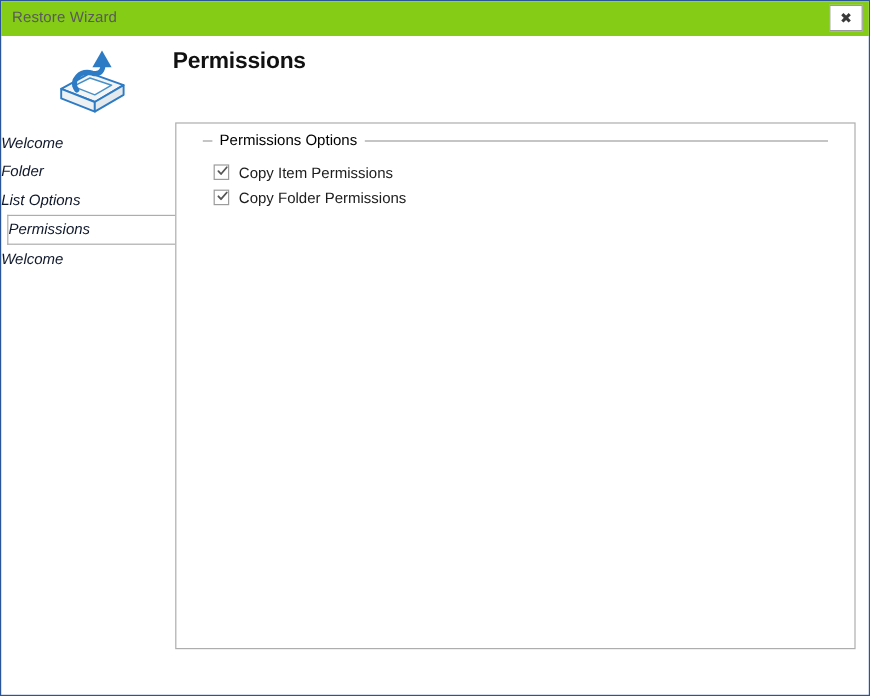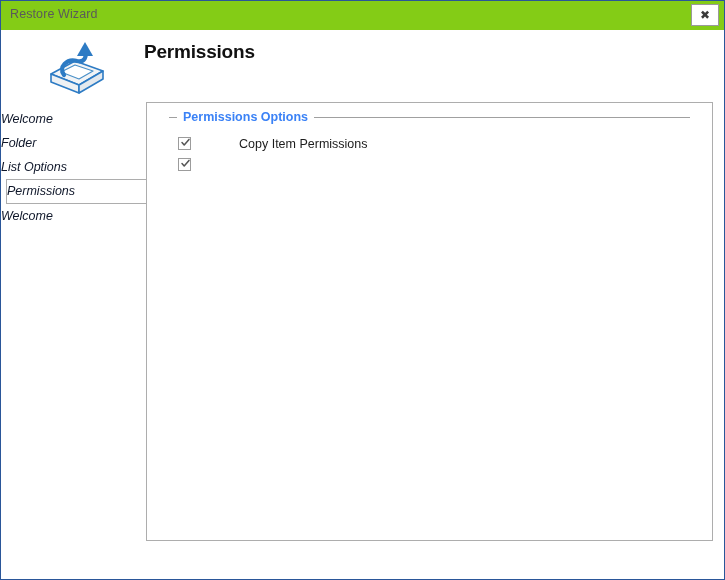--- a/index.html
+++ b/index.html
@@ -145,39 +145,38 @@
   }
   .group-rule {
     height: 1px;
     background: #a0a0a0;
     flex: 0 0 auto;
   }
   .group-rule.left  { width: 8px; }
   .group-rule.right { flex: 1 1 auto; margin-left: 6px; }
   #group-title {
     font-size: 12.5px;
-    font-weight: bold;
-    color: #3b82f6;
+    font-weight: normal;
+    color: #000000;
     padding: 0 0 0 6px;
     white-space: nowrap;
   }
 
   
   #checkbox-list {
     position: absolute;
     left: 31px;
     top: 30px;
   }
   .checkbox-row {
     display: flex;
     align-items: center;
     height: 21px;
     margin-bottom: 0px;
     cursor: default;
-    gap: 40px;
   }
   .checkbox-row + .checkbox-row { margin-top: 0px; }
   .cb-box {
     width: 13px;
     height: 13px;
     box-sizing: border-box;
     border: 1px solid #9c9c9c;
     background: #ffffff;
     position: relative;
     flex: 0 0 auto;
@@ -271,20 +270,21 @@
         </span>
         <span class="cb-label">Copy Item Permissions</span>
       </div>
 
       <div class="checkbox-row">
         <span class="cb-box">
           <svg class="tick" viewBox="0 0 11 11" xmlns="http://www.w3.org/2000/svg">
             <path d="M2 5.6 L4.2 8 L9 2.4" fill="none" stroke="#555555" stroke-width="1.5" stroke-linecap="round" stroke-linejoin="round"></path>
           </svg>
         </span>
+        <span class="cb-label">Copy Folder Permissions</span>
       </div>
 
 
     </div>
   </div>
 
   <div id="footer">
 
     
 

